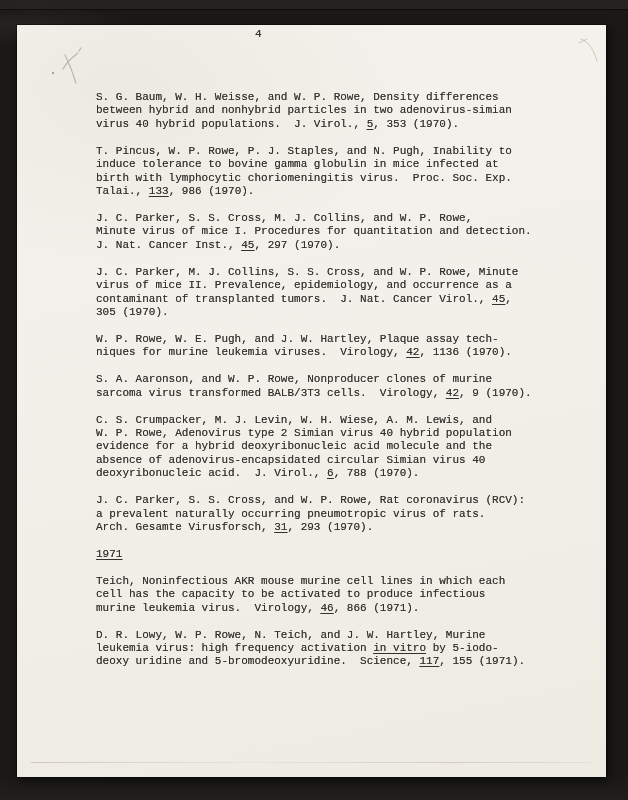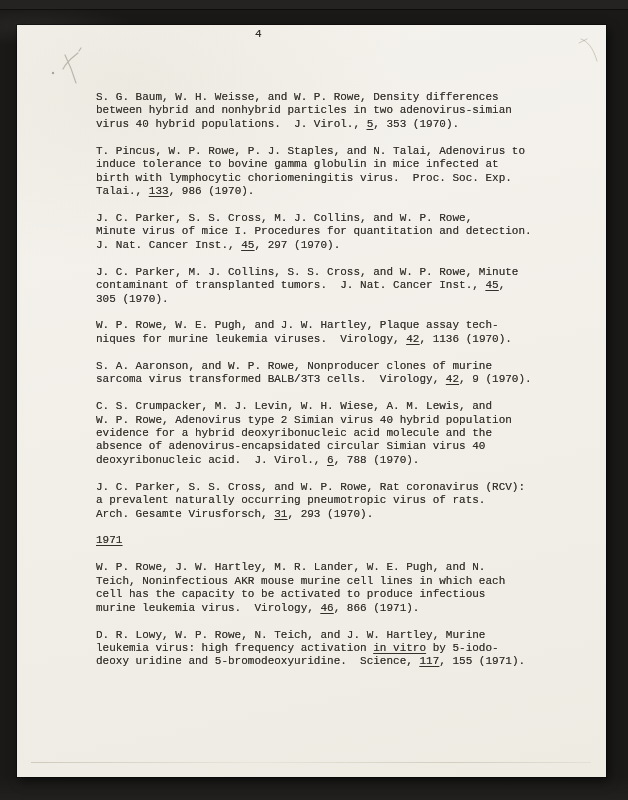--- a/index.html
+++ b/index.html
@@ -77,33 +77,34 @@
 
     <div class="scratch-line"></div>
 
     <div class="refs">
         <div class="ref-block reference">
           <div class="line"><span>S. G. Baum, W. H. Weisse, and W. P. Rowe, Density differences</span></div>
           <div class="line"><span>between hybrid and nonhybrid particles in two adenovirus-simian</span></div>
           <div class="line"><span>virus 40 hybrid populations.  J. Virol., </span><span class="u">5</span><span>, 353 (1970).</span></div>
         </div>
         <div class="ref-block reference">
-          <div class="line"><span>T. Pincus, W. P. Rowe, P. J. Staples, and N. Talai, Adenovirus to</span></div>
+          <div class="line"><span>T. Pincus, W. P. Rowe, P. J. Staples, and N. Pugh, Inability to</span></div>
           <div class="line"><span>induce tolerance to bovine gamma globulin in mice infected at</span></div>
           <div class="line"><span>birth with lymphocytic choriomeningitis virus.  Proc. Soc. Exp.</span></div>
           <div class="line"><span>Talai., </span><span class="u">133</span><span>, 986 (1970).</span></div>
         </div>
         <div class="ref-block reference">
           <div class="line"><span>J. C. Parker, S. S. Cross, M. J. Collins, and W. P. Rowe,</span></div>
           <div class="line"><span>Minute virus of mice I. Procedures for quantitation and detection.</span></div>
           <div class="line"><span>J. Nat. Cancer Inst., </span><span class="u">45</span><span>, 297 (1970).</span></div>
         </div>
         <div class="ref-block reference">
           <div class="line"><span>J. C. Parker, M. J. Collins, S. S. Cross, and W. P. Rowe, Minute</span></div>
-          <div class="line"><span>contaminant of transplanted tumors.  J. Nat. Cancer Inst., </span><span class="u">45</span><span>,</span></div>
+          <div class="line"><span>virus of mice II. Prevalence, epidemiology, and occurrence as a</span></div>
+          <div class="line"><span>contaminant of transplanted tumors.  J. Nat. Cancer Virol., </span><span class="u">45</span><span>,</span></div>
           <div class="line"><span>305 (1970).</span></div>
         </div>
         <div class="ref-block reference">
           <div class="line"><span>W. P. Rowe, W. E. Pugh, and J. W. Hartley, Plaque assay tech-</span></div>
           <div class="line"><span>niques for murine leukemia viruses.  Virology, </span><span class="u">42</span><span>, 1136 (1970).</span></div>
         </div>
         <div class="ref-block reference">
           <div class="line"><span>S. A. Aaronson, and W. P. Rowe, Nonproducer clones of murine</span></div>
           <div class="line"><span>sarcoma virus transformed BALB/3T3 cells.  Virology, </span><span class="u">42</span><span>, 9 (1970).</span></div>
         </div>
@@ -116,21 +117,20 @@
         </div>
         <div class="ref-block reference">
           <div class="line"><span>J. C. Parker, S. S. Cross, and W. P. Rowe, Rat coronavirus (RCV):</span></div>
           <div class="line"><span>a prevalent naturally occurring pneumotropic virus of rats.</span></div>
           <div class="line"><span>Arch. Gesamte Virusforsch, </span><span class="u">31</span><span>, 293 (1970).</span></div>
         </div>
         <div class="ref-block heading">
           <div class="line"><span class="u">1971</span></div>
         </div>
         <div class="ref-block reference">
-          <div class="line"><span>W. P. Rowe, J. W. Hartley, M. R. Lander, W. E. Pugh, and N.</span></div>
           <div class="line"><span>Teich, Noninfectious AKR mouse murine cell lines in which each</span></div>
           <div class="line"><span>cell has the capacity to be activated to produce infectious</span></div>
           <div class="line"><span>murine leukemia virus.  Virology, </span><span class="u">46</span><span>, 866 (1971).</span></div>
         </div>
         <div class="ref-block reference">
           <div class="line"><span>D. R. Lowy, W. P. Rowe, N. Teich, and J. W. Hartley, Murine</span></div>
           <div class="line"><span>leukemia virus: high frequency activation </span><span class="u">in vitro</span><span> by 5-iodo-</span></div>
           <div class="line"><span>deoxy uridine and 5-bromodeoxyuridine.  Science, </span><span class="u">117</span><span>, 155 (1971).</span></div>
         </div>
       </div>

